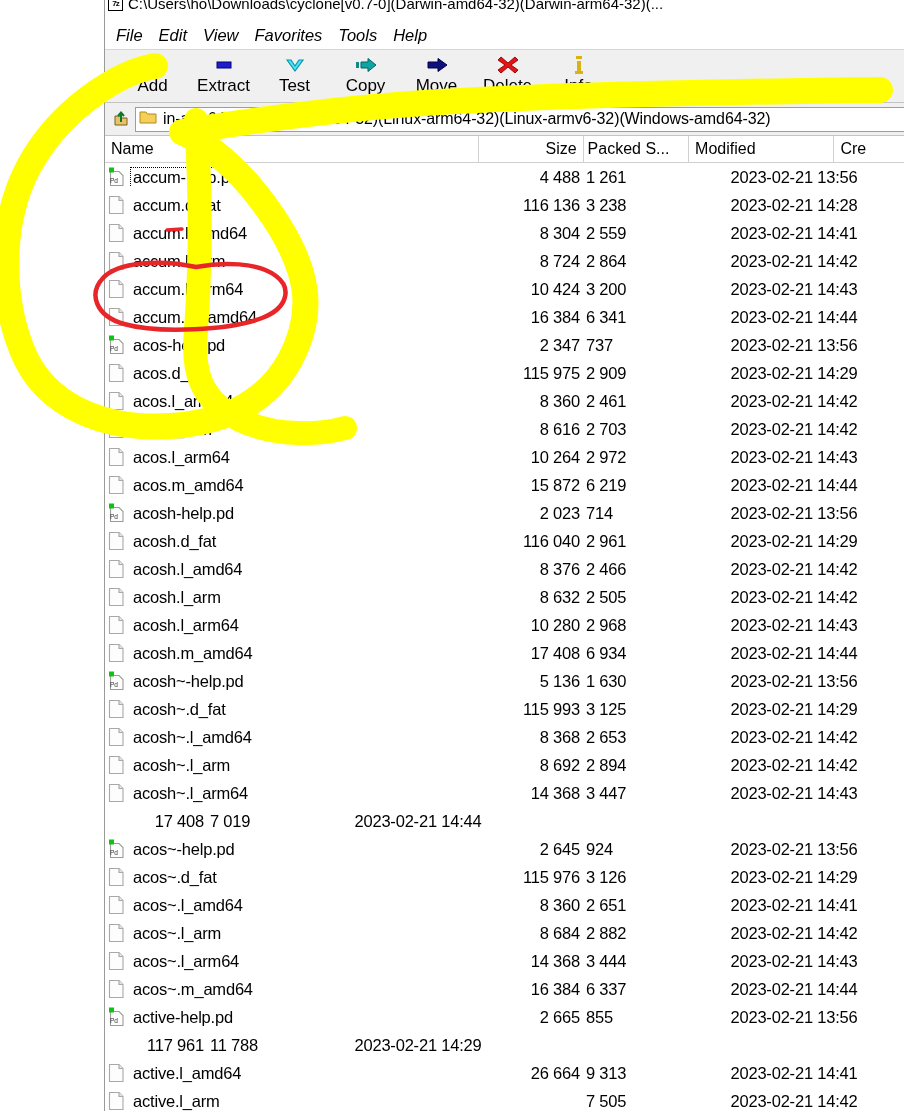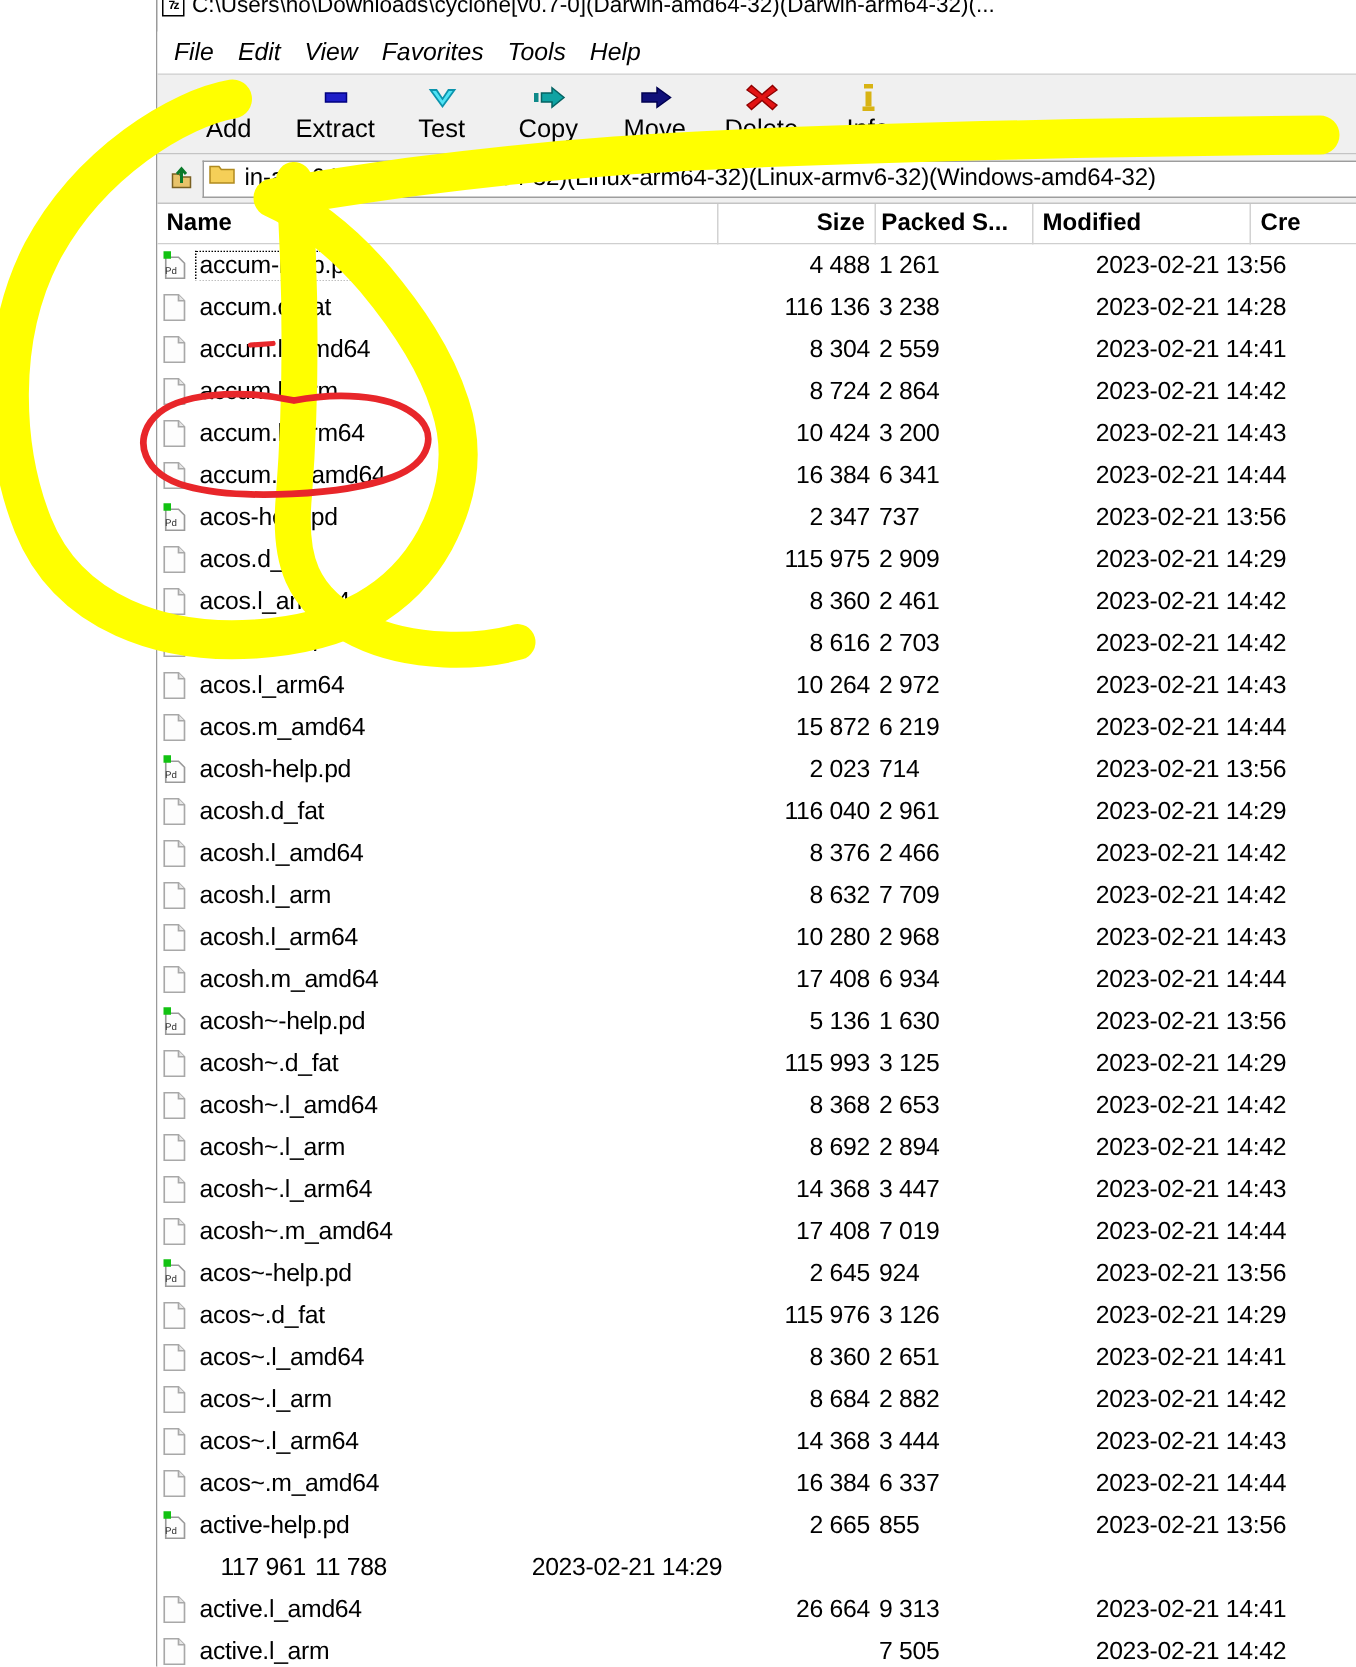--- a/index.html
+++ b/index.html
@@ -145,21 +145,20 @@
   }
   #colheader .ch {
     height: 27px;
     display: flex; align-items: center;
     box-sizing: border-box;
     border-right: 1px solid #d2d2d2;
     padding: 0 6px;
     white-space: nowrap;
     overflow: hidden;
     cursor: default;
-    font-weight: bold;
   }
   #colheader .ch.name   { width: 376px; }
   #colheader .ch.size   { width: 105px; justify-content: flex-end; }
   #colheader .ch.packed { width: 106px; justify-content: flex-start; padding-left: 4px;}
   #colheader .ch.mod    { width: 146px; }
   #colheader .ch.crea   { width: 80px;  border-right: none; }
 
   
   #filelist {
     background: #ffffff;
@@ -541,21 +540,21 @@
         <div class="cell-name">
           <span class="ficon">
             <svg width="17" height="20" viewBox="0 0 17 20">
               <path d="M1.5 1.5 L11 1.5 L15 5.5 L15 18.5 L1.5 18.5 Z" fill="#fdfdfd" stroke="#a8a8a8" stroke-width="1.1"></path>
               <path d="M11 1.5 L11 5.5 L15 5.5" fill="#e6e6e6" stroke="#a8a8a8" stroke-width="1.1"></path>
             </svg>
           </span>
           <span class="nm">acosh.l_arm</span>
         </div>
         <div class="cell-size">8 632</div>
-        <div class="cell-packed">7 709</div>
+        <div class="cell-packed">2 505</div>
         <div class="cell-mod">2023-02-21 14:42</div>
       </div>
       <div class="row">
         <div class="cell-name">
           <span class="ficon">
             <svg width="17" height="20" viewBox="0 0 17 20">
               <path d="M1.5 1.5 L11 1.5 L15 5.5 L15 18.5 L1.5 18.5 Z" fill="#fdfdfd" stroke="#a8a8a8" stroke-width="1.1"></path>
               <path d="M11 1.5 L11 5.5 L15 5.5" fill="#e6e6e6" stroke="#a8a8a8" stroke-width="1.1"></path>
             </svg>
           </span>
@@ -644,29 +643,20 @@
               <path d="M11 1.5 L11 5.5 L15 5.5" fill="#e6e6e6" stroke="#a8a8a8" stroke-width="1.1"></path>
             </svg>
           </span>
           <span class="nm">acosh~.l_arm64</span>
         </div>
         <div class="cell-size">14 368</div>
         <div class="cell-packed">3 447</div>
         <div class="cell-mod">2023-02-21 14:43</div>
       </div>
       <div class="row">
-        <div class="cell-name">
-          <span class="ficon">
-            <svg width="17" height="20" viewBox="0 0 17 20">
-              <path d="M1.5 1.5 L11 1.5 L15 5.5 L15 18.5 L1.5 18.5 Z" fill="#fdfdfd" stroke="#a8a8a8" stroke-width="1.1"></path>
-              <path d="M11 1.5 L11 5.5 L15 5.5" fill="#e6e6e6" stroke="#a8a8a8" stroke-width="1.1"></path>
-            </svg>
-          </span>
-          <span class="nm">acosh~.m_amd64</span>
-        </div>
         <div class="cell-size">17 408</div>
         <div class="cell-packed">7 019</div>
         <div class="cell-mod">2023-02-21 14:44</div>
       </div>
       <div class="row">
         <div class="cell-name">
           <span class="ficon">
             <svg width="17" height="20" viewBox="0 0 17 20">
               <path d="M2.5 4.5 L11 4.5 L15 8.5 L15 18.5 L2.5 18.5 Z" fill="#fdfdfd" stroke="#9a9a9a" stroke-width="1.1"></path>
               <rect x="1" y="0.5" width="5" height="5" fill="#12c212"></rect>

